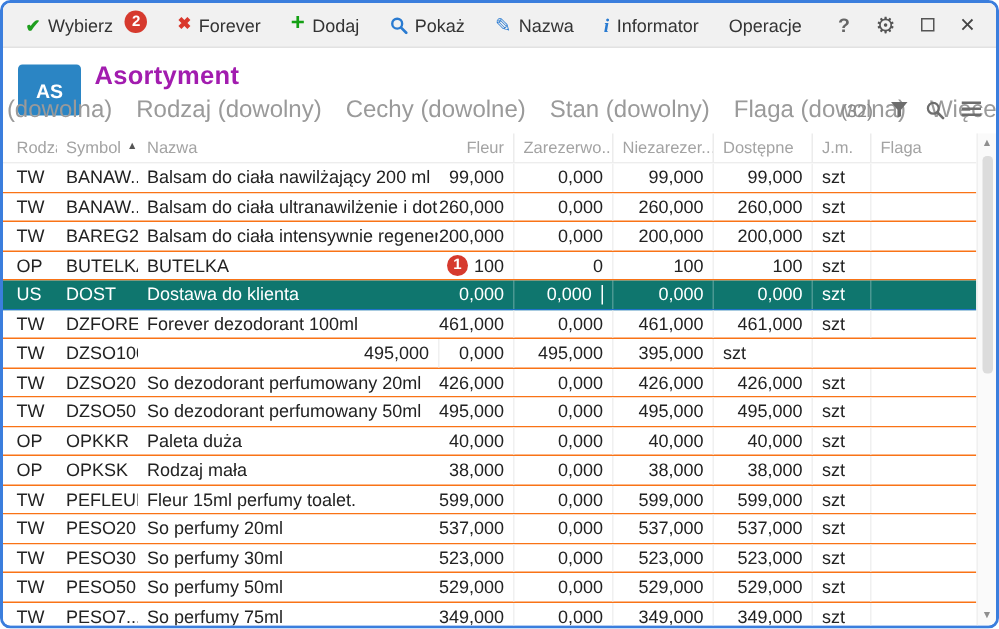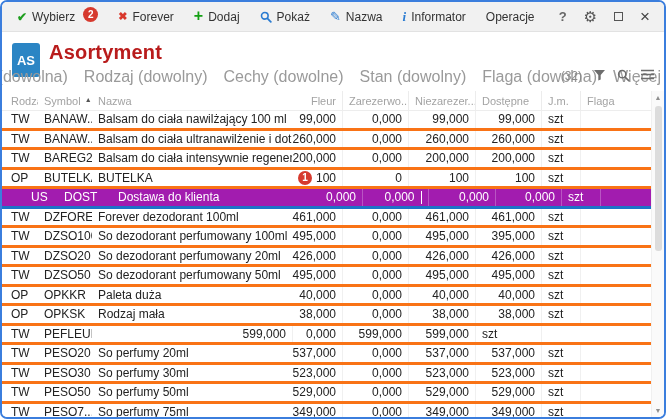--- a/index.html
+++ b/index.html
@@ -34,44 +34,44 @@
     display:inline-flex; align-items:center; justify-content:center;
     width:15px; height:15px; border-radius:50%; background:#d63a2e; color:#fff;
     font-size:10px; font-weight:bold; flex:0 0 15px;
   }
   .badge-toolbar { margin-left:3px; transform:translateY(-2px); }
   .row-badge { width:14px; height:14px; flex:0 0 14px; margin-right:4px; }
 
   
   .header { flex:0 0 57px; display:flex; padding:9px 10px 5px 10px; background:#fff; }
   .avatar {
-    width:28px; height:34px; background:#2b85c4; border-radius:3px; margin-top:2px;
+    width:42px; height:34px; background:#2b85c4; border-radius:3px; margin-top:2px;
     color:#fff; font-weight:bold; font-size:13px; display:flex; align-items:center; justify-content:center;
   }
   .header-mid { margin-left:9px; flex:1; min-width:0; }
-  .title { font-size:20px; font-weight:bold; color:#b91c1c; letter-spacing:.2px; }
+  .title { font-size:17px; font-weight:bold; color:#a21caf; letter-spacing:.2px; }
   .filters { display:flex; gap:16px; margin-top:4px; font-size:16px; color:#9a9a9a; white-space:nowrap;justify-content:center; }
   .filters span { cursor:default; }
   .header-right { display:flex; align-items:flex-start; gap:11px; align-self:flex-end; margin-bottom:3px; color:#8a8a8a; }
   .count { font-size:12px; color:#8a8a8a; }
 
   
   .table { flex:1; position:relative; display:flex; flex-direction:column; min-height:0; }
   .thead, .trow {
     display:grid;
     grid-template-columns: 36px 54px 200px 50px 66px 67px 66px 39px 1fr;
     align-items:center;
   }
   .thead {
     flex:0 0 20px; margin-right:13px; color:#a3a3a3; font-size:11px;
     border-bottom:1px solid #ededed; background:#fff;
   }
   .tbody { flex:1; margin-right:13px; overflow:hidden; }
-  .trow { height:19.5px; font-size:12px; color:#222; border-bottom:3px solid #f97316; background:#fff; }
-  .trow.selected { background:#a21caf; color:#fff; border-bottom-color:#1d72c7;padding-left:20px; }
+  .trow { height:19.5px; font-size:12px; color:#222; border-bottom:1px solid #f97316; background:#fff; }
+  .trow.selected { background:#0f766e; color:#fff; border-bottom-color:#1d72c7; }
   .cell { padding:0 6px; white-space:nowrap; overflow:hidden; text-overflow:ellipsis; min-width:0; height:100%; display:flex; align-items:center; }
   .c-rodzaj { padding-left:9px; }
   .num { justify-content:flex-end; text-align:right; }
   .bl { border-left:1px solid #f0f0f0; }
   .thead .bl { border-left:1px solid #ececec; }
   .trow.selected .bl { border-left-color:rgba(255,255,255,.25); }
   .th-right { justify-content:flex-end; }
   .sort-arrow { font-size:7px; color:#555; margin-left:4px; transform:translateY(-1px); }
   .caret { display:inline-block; width:1.5px; height:13px; background:#fff; margin-left:6px; }
 
@@ -184,21 +184,21 @@
       <div class="cell bl">Zarezerwo...</div>
       <div class="cell bl">Niezarezer...</div>
       <div class="cell bl">Dostępne</div>
       <div class="cell bl">J.m.</div>
       <div class="cell bl">Flaga</div>
     </div>
     <div class="tbody">
         <div class="trow">
           <div class="cell c-rodzaj">TW</div>
           <div class="cell c-symbol">BANAW...</div>
-          <div class="cell c-nazwa">Balsam do ciała nawilżający 100 ml</div>
+          <div class="cell c-nazwa">Balsam do ciała nawilżający 200 ml</div>
           <div class="cell c-stan num">99,000</div>
           <div class="cell c-zarez num bl">0,000</div>
           <div class="cell c-niezarez num bl">99,000</div>
           <div class="cell c-dost num bl">99,000</div>
           <div class="cell c-jm bl">szt</div>
           <div class="cell c-flaga bl"></div>
         </div>
         <div class="trow">
           <div class="cell c-rodzaj">TW</div>
           <div class="cell c-symbol">BANAW...</div>
@@ -250,21 +250,20 @@
           <div class="cell c-stan num">461,000</div>
           <div class="cell c-zarez num bl">0,000</div>
           <div class="cell c-niezarez num bl">461,000</div>
           <div class="cell c-dost num bl">461,000</div>
           <div class="cell c-jm bl">szt</div>
           <div class="cell c-flaga bl"></div>
         </div>
         <div class="trow">
           <div class="cell c-rodzaj">TW</div>
           <div class="cell c-symbol">DZSO100</div>
-          <div class="cell c-nazwa">So dezodorant perfumowany 100ml</div>
           <div class="cell c-stan num">495,000</div>
           <div class="cell c-zarez num bl">0,000</div>
           <div class="cell c-niezarez num bl">495,000</div>
           <div class="cell c-dost num bl">395,000</div>
           <div class="cell c-jm bl">szt</div>
           <div class="cell c-flaga bl"></div>
         </div>
         <div class="trow">
           <div class="cell c-rodzaj">TW</div>
           <div class="cell c-symbol">DZSO20</div>
@@ -305,20 +304,21 @@
           <div class="cell c-stan num">38,000</div>
           <div class="cell c-zarez num bl">0,000</div>
           <div class="cell c-niezarez num bl">38,000</div>
           <div class="cell c-dost num bl">38,000</div>
           <div class="cell c-jm bl">szt</div>
           <div class="cell c-flaga bl"></div>
         </div>
         <div class="trow">
           <div class="cell c-rodzaj">TW</div>
           <div class="cell c-symbol">PEFLEUR...</div>
+          <div class="cell c-nazwa">Fleur 15ml perfumy toalet.</div>
           <div class="cell c-stan num">599,000</div>
           <div class="cell c-zarez num bl">0,000</div>
           <div class="cell c-niezarez num bl">599,000</div>
           <div class="cell c-dost num bl">599,000</div>
           <div class="cell c-jm bl">szt</div>
           <div class="cell c-flaga bl"></div>
         </div>
         <div class="trow">
           <div class="cell c-rodzaj">TW</div>
           <div class="cell c-symbol">PESO20</div>

